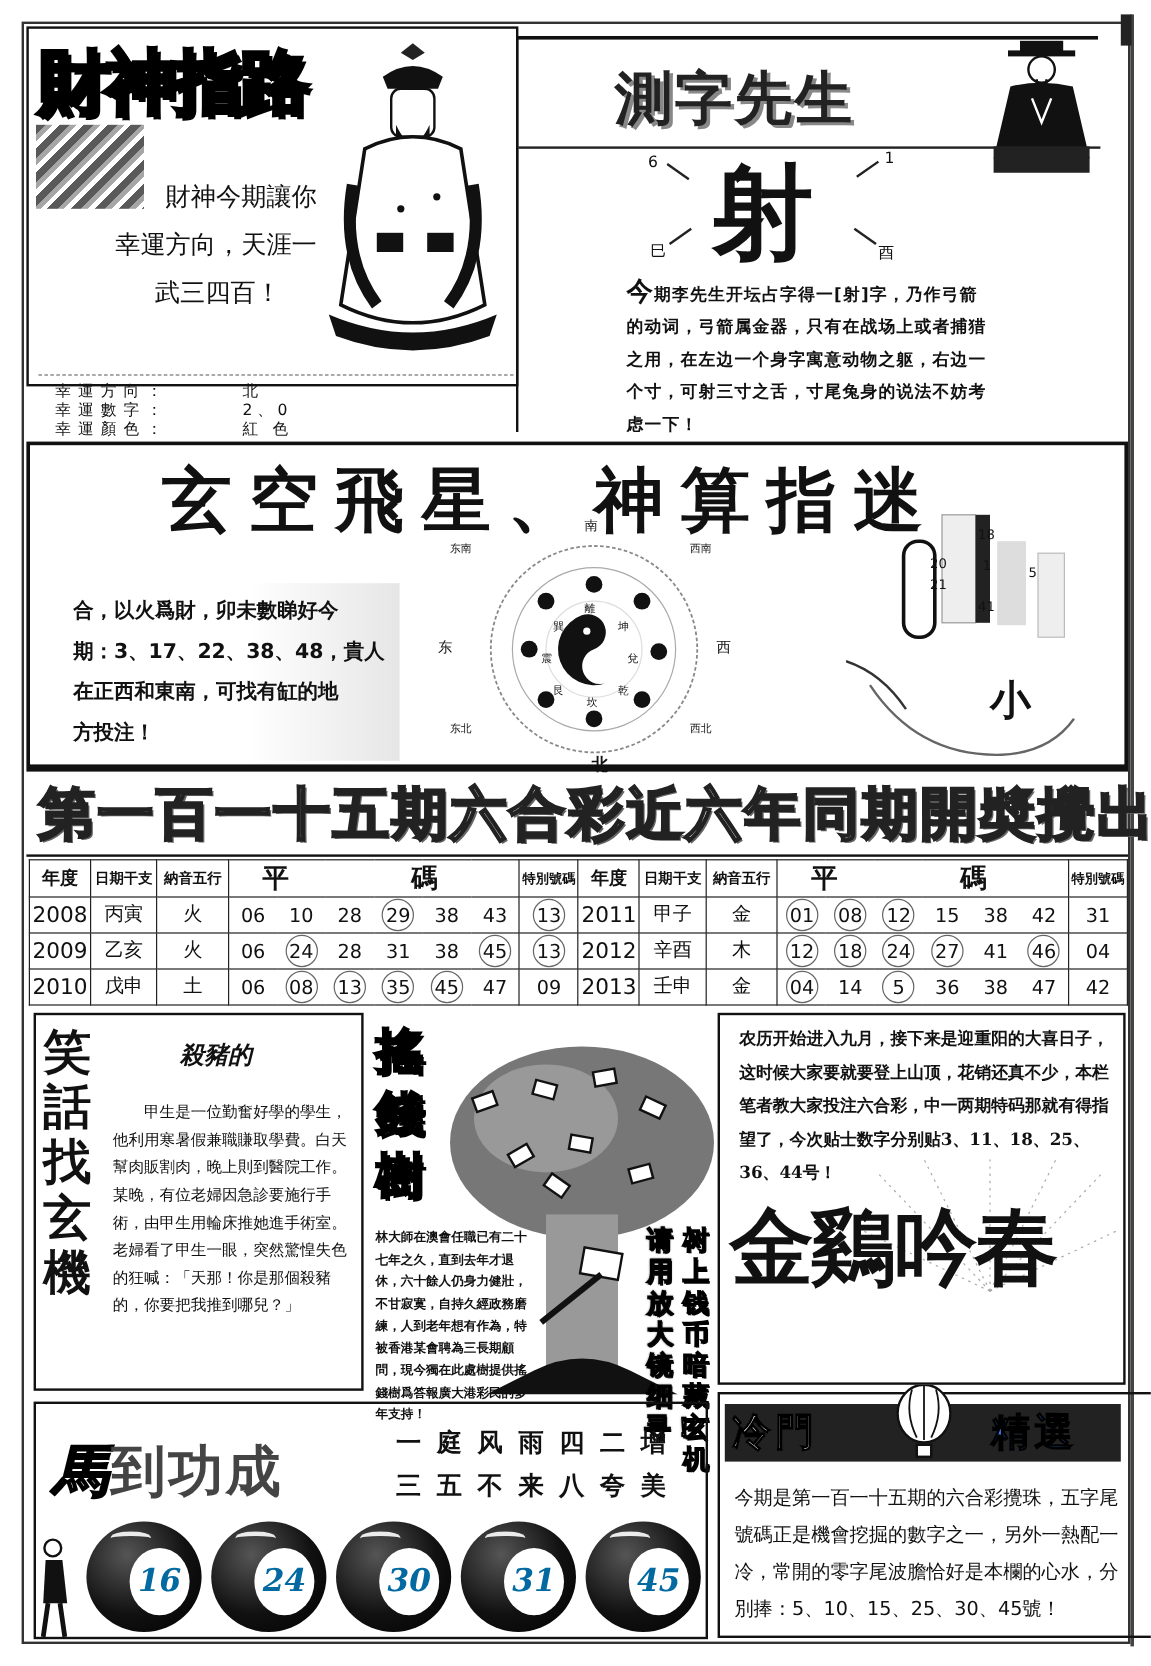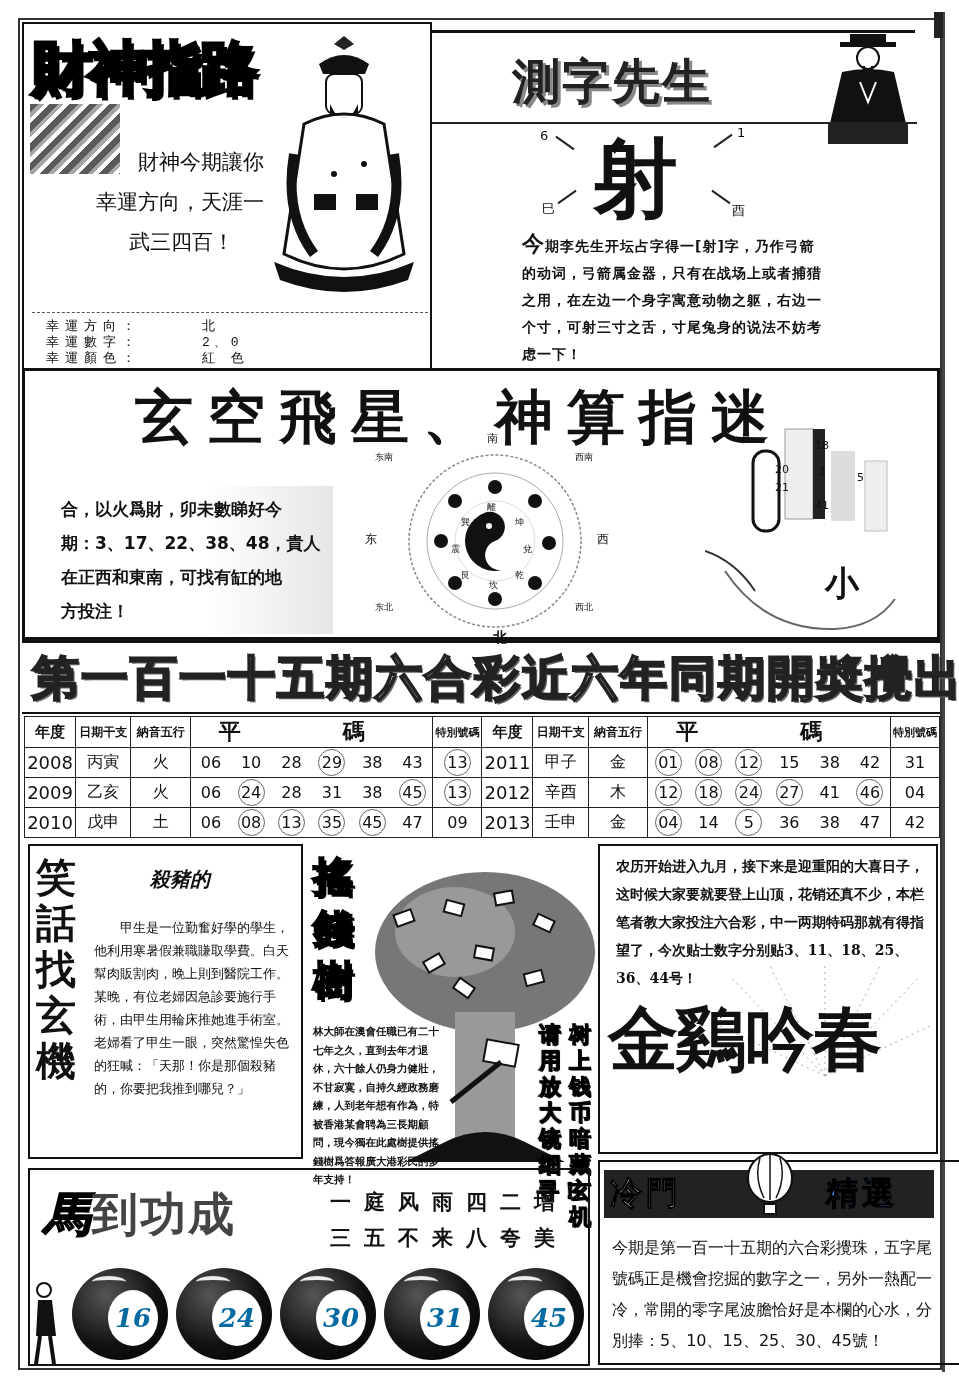--- a/index.html
+++ b/index.html
@@ -7,21 +7,21 @@
   body { position: relative; font-family: "DejaVu Sans", "Liberation Sans", sans-serif; color: #111; }
   .abs { position: absolute; }
   .serif { font-family: "DejaVu Serif", "Liberation Serif", serif; }
 
   
   #frame { left: 18px; top: 18px; width: 924px; height: 1352px; border: 2px solid #333; }
   #edge-mark { left: 934px; top: 12px; width: 9px; height: 26px; background: #222; }
   #edge-line { left: 942px; top: 12px; width: 3px; height: 1360px; background: #444; }
 
   
-  #caishen { left: 22px; top: 22px; width: 410px; height: 348px; border: 2px solid #111; font-family: Liberation Mono, monospace; }
+  #caishen { left: 22px; top: 22px; width: 410px; height: 300px; border: 2px solid #111; }
   #caishen-title { left: 8px; top: 6px; font-size: 58px; font-weight: 900; color: #fff;
     -webkit-text-stroke: 3px #000; letter-spacing: -2px; text-shadow: 4px 4px 0 #000; }
   #money-img { left: 6px; top: 80px; width: 90px; height: 70px;
     background: repeating-linear-gradient(135deg,#222 0 6px,#888 6px 10px,#fff 10px 14px); opacity: .75; }
   #god-img { left: 240px; top: 10px; width: 160px; height: 270px; }
   #caishen-verse { left: 60px; top: 120px; width: 180px; font-size: 21px; line-height: 40px; text-align: right; }
   #caishen-verse span { display: block; }
   #lucky { left: 8px; top: 288px; width: 396px; border-top: 1px dashed #555; padding-top: 6px; }
   .lucky-row { display: flex; font-size: 13px; line-height: 16px; }
   .lucky-row .k { width: 130px; letter-spacing: 6px; padding-left: 14px; }
@@ -90,21 +90,21 @@
 
   #lengmen { left: 598px; top: 1160px; width: 369px; height: 205px; border: 2px solid #111; }
   #lengmen-banner { left: 4px; top: 8px; width: 330px; height: 48px; background: #222; }
   #lengmen-l { left: 10px; top: 10px; font-size: 32px; font-weight: 900; color: #fff; -webkit-text-stroke: 1px #000; letter-spacing: 4px; }
   #lengmen-r { left: 226px; top: 10px; font-size: 32px; font-weight: 900; color: #3b82f6; -webkit-text-stroke: 1px #000; letter-spacing: 4px; }
   #balloon { left: 140px; top: -8px; width: 60px; height: 64px; }
   #lengmen-text { left: 12px; top: 70px; width: 320px; font-size: 16px; line-height: 31px; }
 
   
   #success { left: 28px; top: 1168px; width: 562px; height: 198px; border: 2px solid #111; }
-  #success-title { left: 14px; top: 14px; font-size: 46px; font-weight: 900; color: #444; letter-spacing: 2px; }
+  #success-title { left: 14px; top: 26px; font-size: 46px; font-weight: 900; color: #444; letter-spacing: 2px; }
   #success-title .first { color: #fff; -webkit-text-stroke: 2px #000; font-style: italic; }
   #success-poem { left: 300px; top: 14px; font-size: 21px; line-height: 36px; letter-spacing: 13px; font-family: "DejaVu Serif", serif; font-weight: 700; }
   #balls { left: 14px; top: 98px; width: 540px; height: 96px; display: flex; gap: 8px; padding-left: 28px; }
   .ball { position: relative; width: 96px; height: 92px; border-radius: 50%; background: radial-gradient(circle at 35% 30%, #555 0%, #111 55%, #000 100%); }
   .ball .hl { position: absolute; left: 20px; top: 8px; width: 34px; height: 12px; border-radius: 50% 50% 0 0; border-top: 4px solid #fff; opacity: .9; }
   .ball .face { position: absolute; left: 36px; top: 22px; width: 50px; height: 56px; border-radius: 50%; background: #fff;
     display: flex; align-items: center; justify-content: center; font-family: "DejaVu Serif", serif; font-style: italic; font-weight: 700; font-size: 26px; color: #0369a1; }
   #figure { left: 2px; top: 110px; width: 30px; height: 86px; }
 </style>
 </head>

